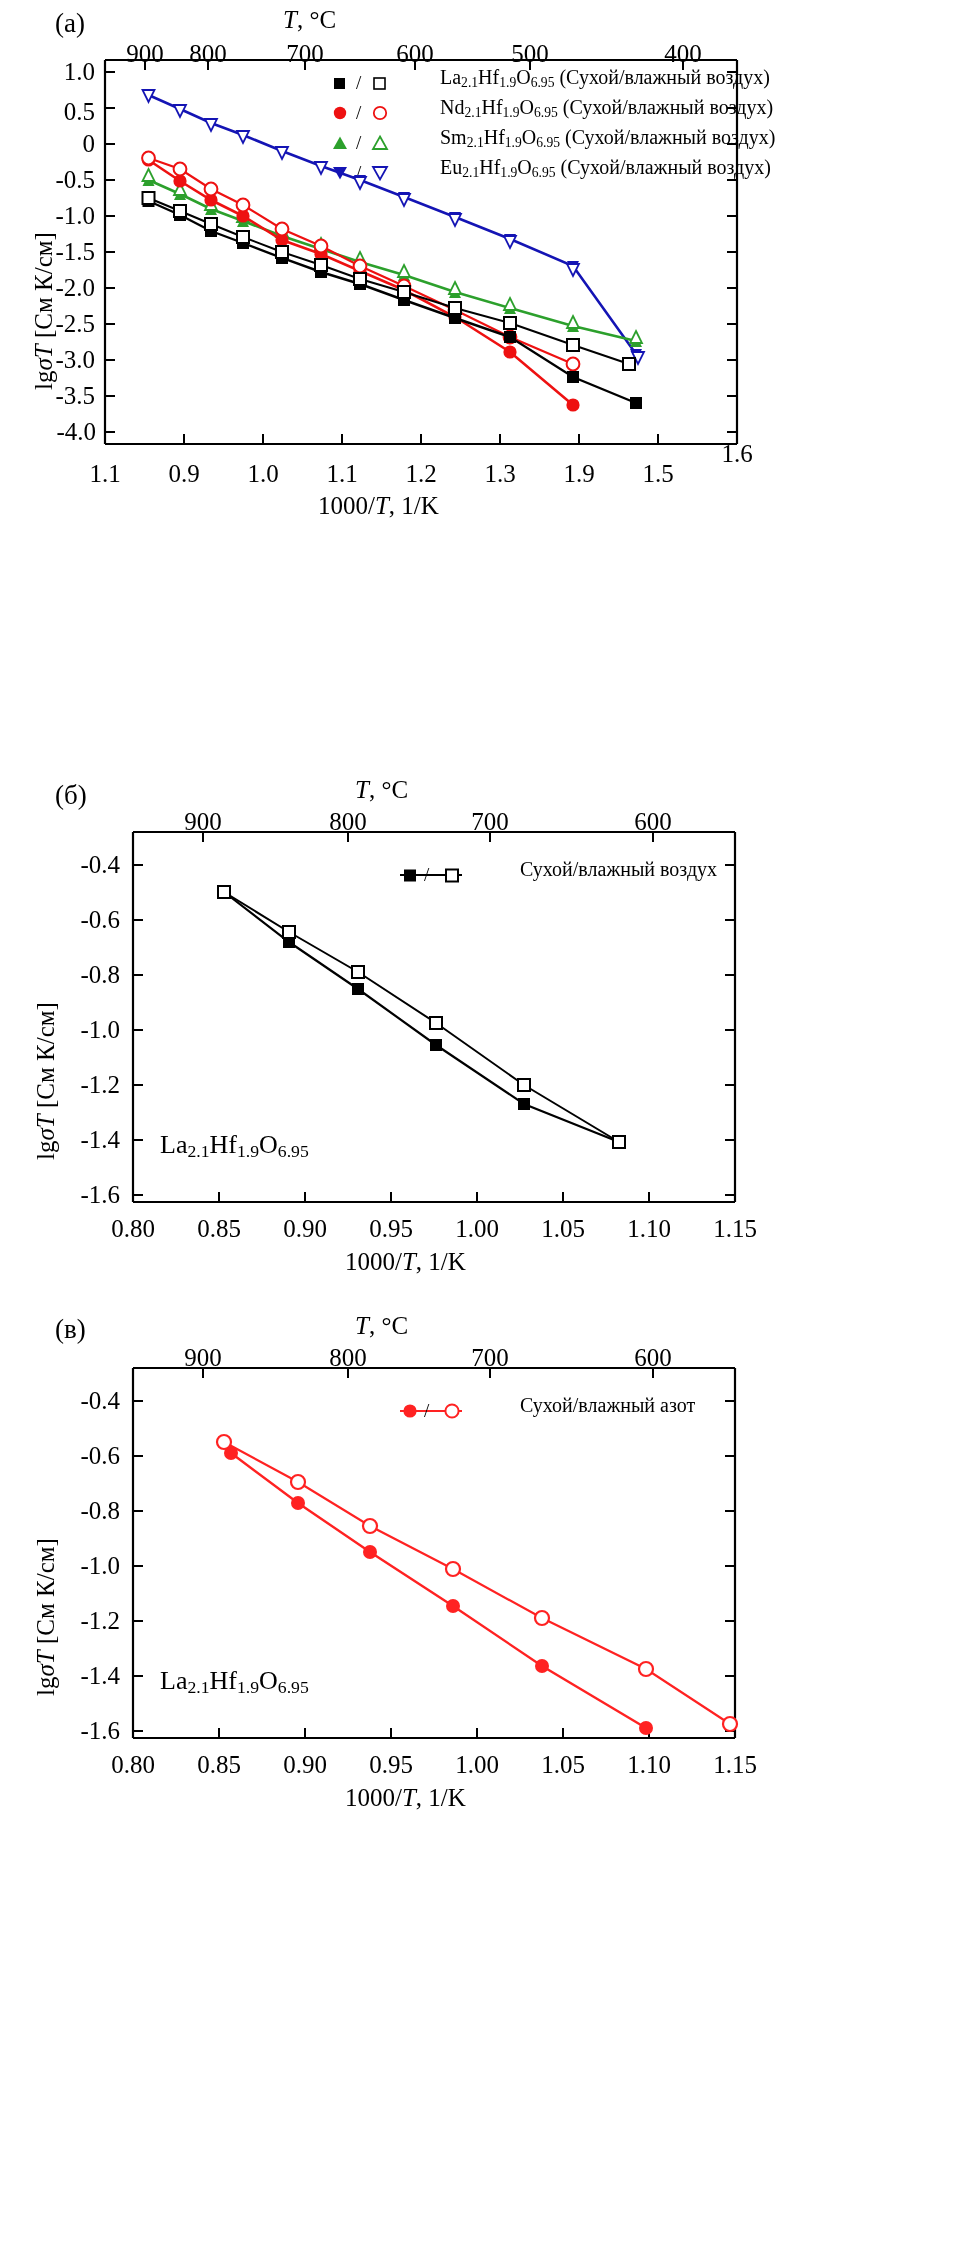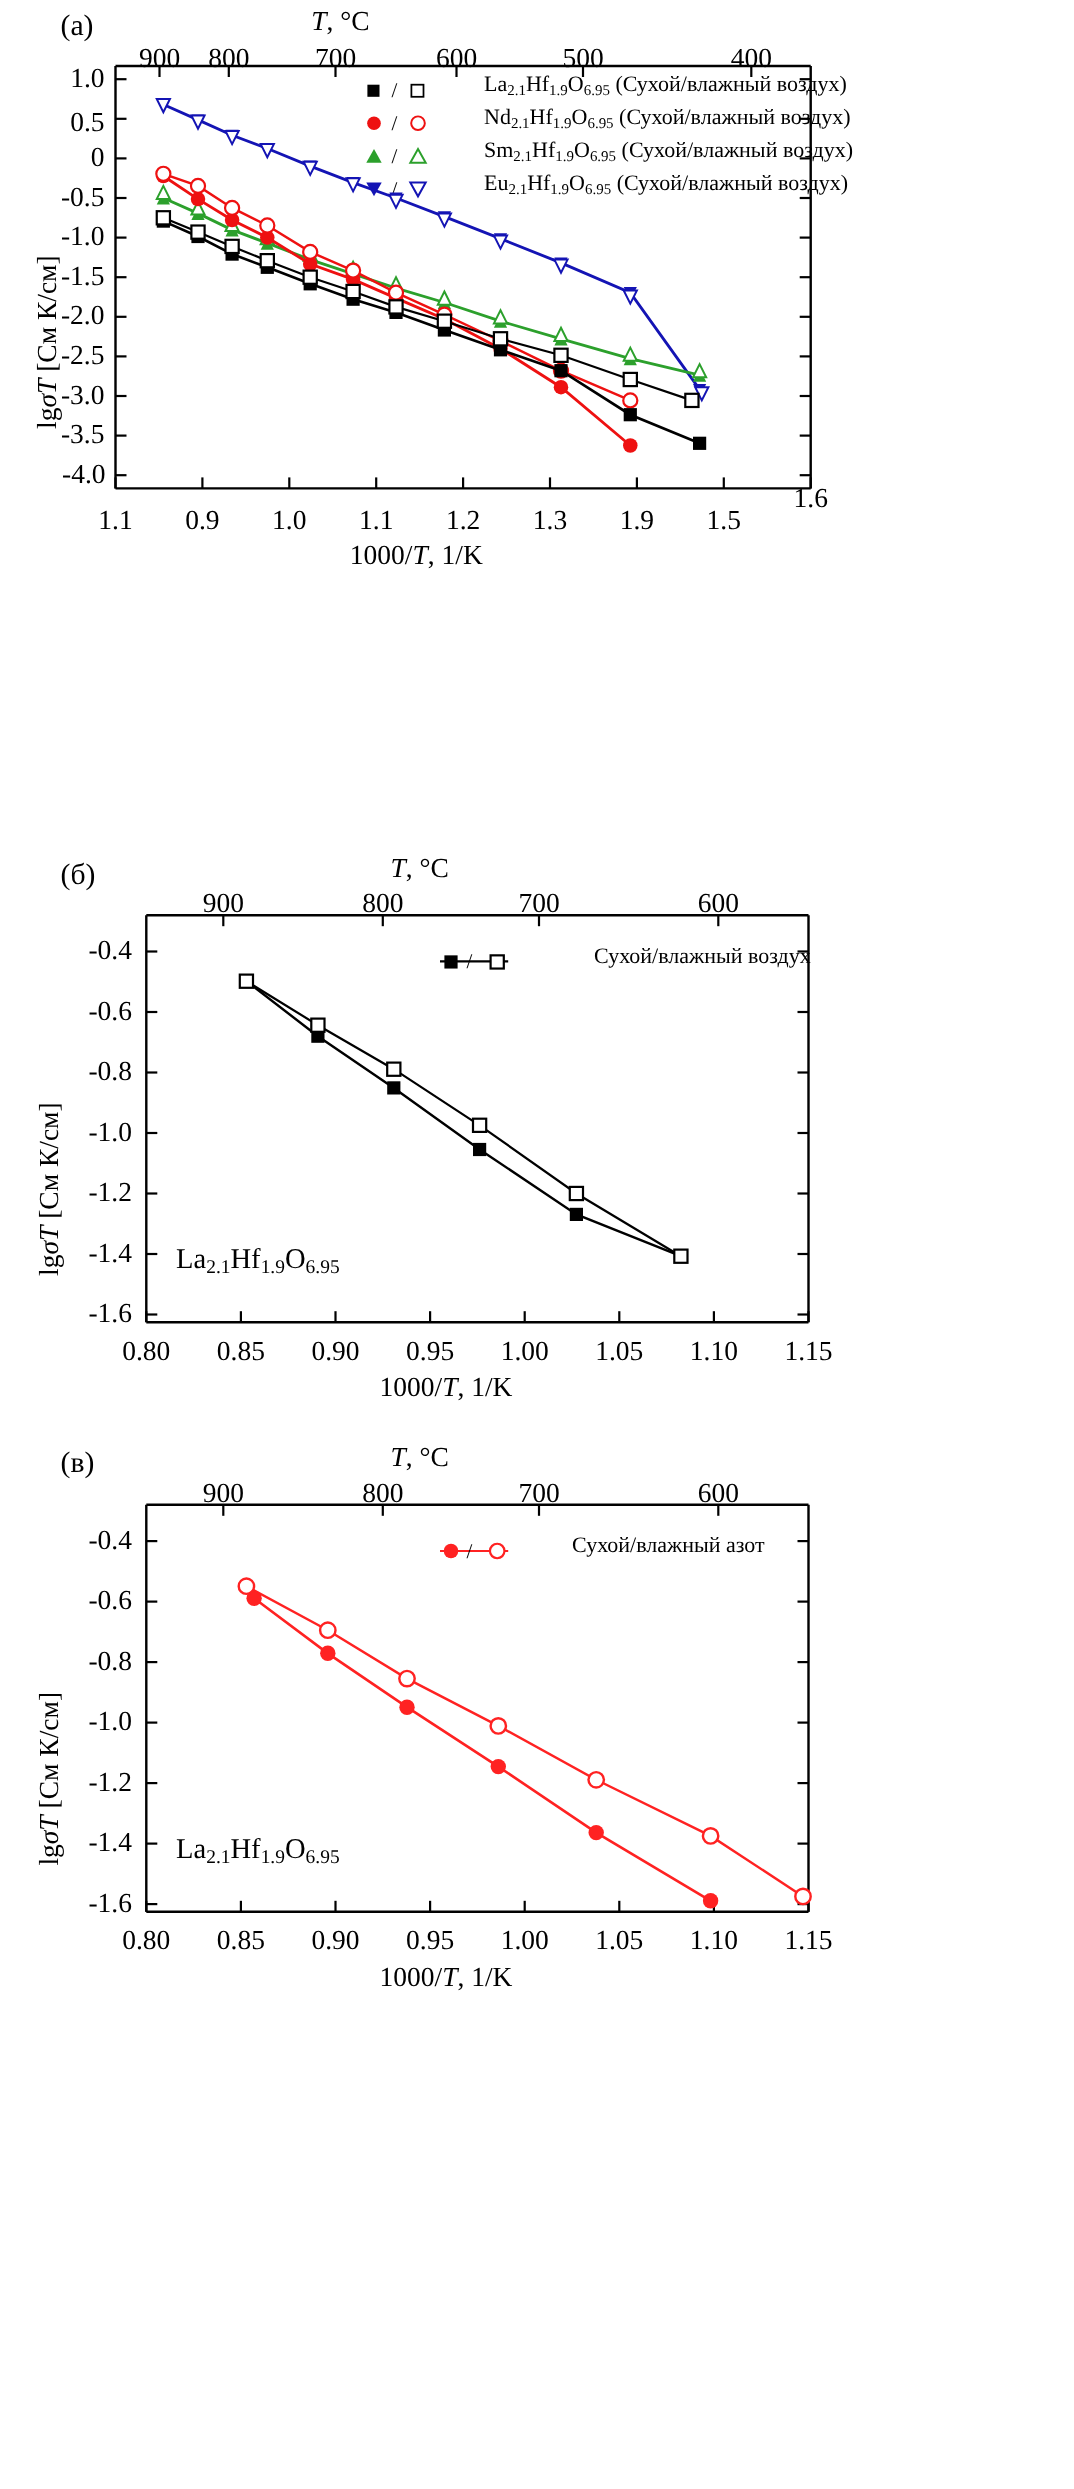--- a/index.html
+++ b/index.html
@@ -357,21 +357,21 @@
   <div class="axis-title" style="left:345px; top:478px;">1000/<span class="it">T</span>, 1/K</div>
 
   <div class="annot" style="left:160px; top:360px;">La<sub>2.1</sub>Hf<sub>1.9</sub>O<sub>6.95</sub></div>
 
   <div class="legend-row" style="left:400px; top:92px;">
     <svg width="120" height="18" style="position:relative; vertical-align:middle;">
       <line x1="0" y1="9" x2="62" y2="9" stroke="#000" stroke-width="2"></line>
       <rect x="4" y="3.5" width="12" height="12" fill="#000000"></rect>
       <text x="24" y="15" font-size="19" font-family="Liberation Serif, serif">/</text>
       <rect x="46" y="3.5" width="12" height="12" fill="#ffffff" stroke="#000000" stroke-width="2"></rect>
-    </svg><span style="position:relative; top:-4px;margin-left:20px;">Сухой/влажный воздух</span>
+    </svg><span style="position:relative; top:-4px;">Сухой/влажный воздух</span>
   </div>
 
   <svg width="976" height="530">
 
     <line x1="133" y1="62" x2="735" y2="62" stroke="#000" stroke-width="2.2"></line>
     <line x1="133" y1="432" x2="735" y2="432" stroke="#000" stroke-width="2.2"></line>
     <line x1="133" y1="62" x2="133" y2="432" stroke="#000" stroke-width="2.2"></line>
     <line x1="735" y1="62" x2="735" y2="432" stroke="#000" stroke-width="2.2"></line>
 
     <g stroke="#000" stroke-width="2">

